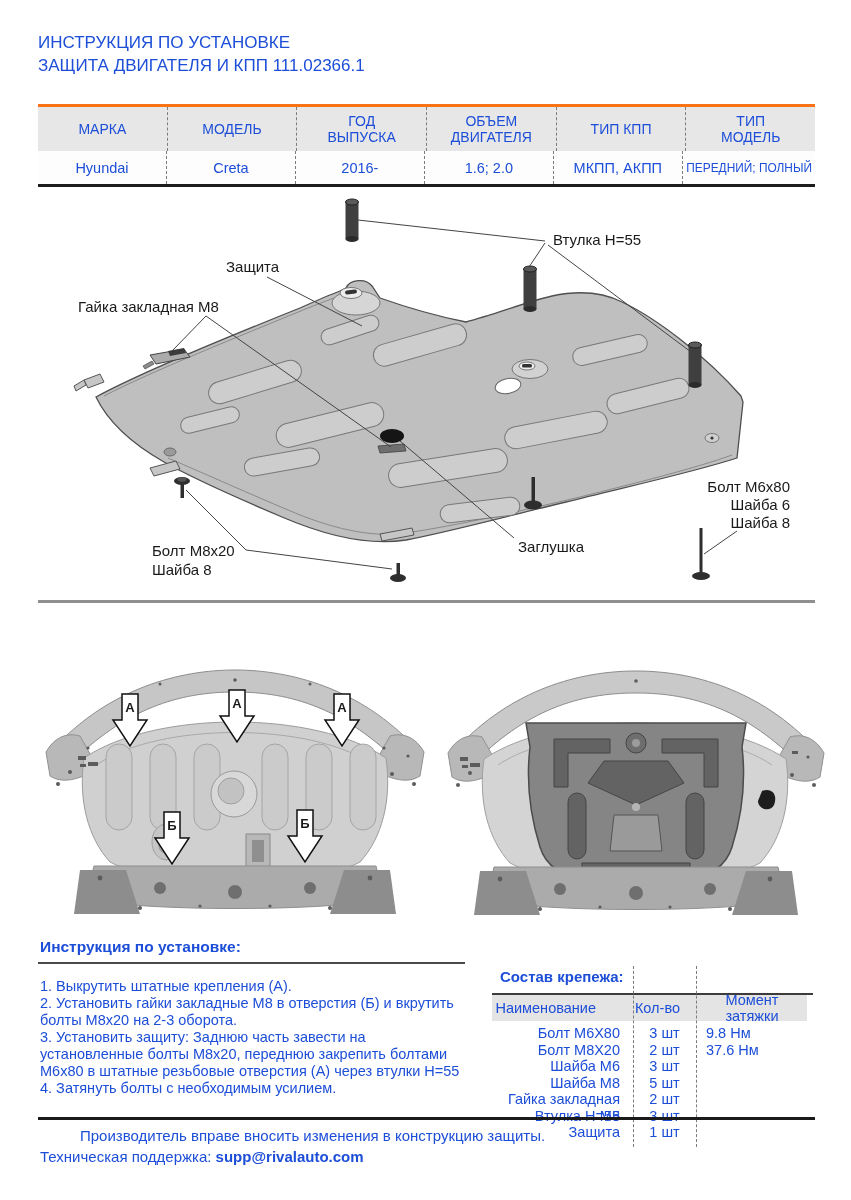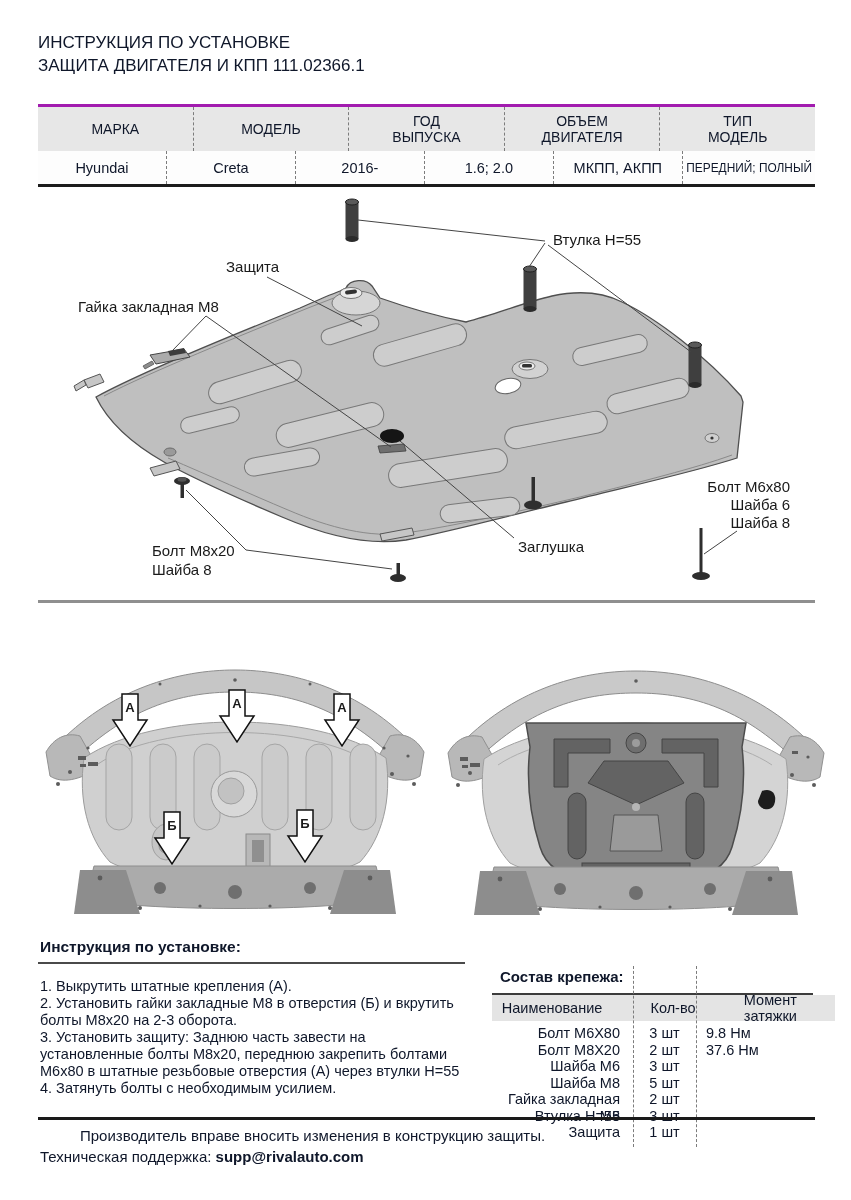--- a/index.html
+++ b/index.html
@@ -1,29 +1,29 @@
 <!DOCTYPE html>
 <html><head>
 <meta charset="utf-8">
 <style>
   * { margin:0; padding:0; box-sizing:border-box; }
   html,body { background:#ffffff; }
   .page {
     position:relative; width:851px; height:1200px; background:#ffffff;
-    font-family:"Liberation Sans", sans-serif; color:#0f172a; overflow:hidden;
+    font-family:"Liberation Sans", sans-serif; color:#1d4ed8; overflow:hidden;
   }
   .abs { position:absolute; }
 
   
   .title-block { left:38px; top:31px; line-height:23px; font-size:17px; }
   .title-line2 { font-weight:normal; }
 
   
   .vtable { left:38px; top:104px; width:777px;
-    border-top:3px solid #a21caf; border-bottom:3px solid #1c1c1c; }
+    border-top:3px solid #f97316; border-bottom:3px solid #1c1c1c; }
   .vrow { display:flex; }
   .vrow.vhead { background:#e7e7e7; height:44px; }
   .vrow.vdata { background:#fdfdfd; height:33px; }
   .vcell { flex:1 1 0; display:flex; align-items:center; justify-content:center;
     text-align:center; border-right:1px dashed #7c7c7c; white-space:pre-line; }
   .vcell:last-child { border-right:none; }
   .vhead .vcell { font-size:14px; line-height:16px; }
   .vdata .vcell { font-size:14.5px; }
   .condensed { font-size:12.5px; transform:scaleX(0.95); white-space:nowrap; }
 
@@ -33,21 +33,21 @@
   
   .instr-heading { left:40px; top:938px; font-size:15.5px; font-weight:bold; }
   .instr-underline { left:38px; top:962px; width:427px; height:2px; background:#4a4a4a; }
   .instr-steps { left:40px; top:978px; width:470px; font-size:14.5px; line-height:17px;
     white-space:pre-line; }
 
   
   .hw { left:492px; top:966px; width:321px; height:182px; }
   .hw-heading { left:8px; top:2px; font-size:15px; font-weight:bold; }
   .hw-topline { left:0; top:27px; width:321px; height:2px; background:#3c3c3c; }
-  .hw-headband { left:0; top:29px; width:343px; height:26px; background:#e4e4e4; display:flex;gap:34px; }
+  .hw-headband { left:0; top:29px; width:315px; height:26px; background:#e4e4e4; display:flex;gap:34px; }
   .hw-headband .hw-col { display:flex; align-items:center; font-size:14.5px; }
   .hw-col-name  { width:141px; justify-content:center; }
   .hw-col-qty   { width:63px;  justify-content:center; }
   .hw-col-torq  { width:117px; padding-left:10px; }
   .hw-dash { top:0; height:181px; border-left:1px dashed #7c7c7c; width:0; }
   .hw-rows { left:0; top:59px; width:321px; }
   .hw-row { display:flex; height:16.5px; font-size:14.5px; line-height:16.5px; }
   .hw-name { width:141px; text-align:right; padding-right:13px; }
   .hw-qty  { width:63px;  text-align:center; }
   .hw-torq { width:117px; padding-left:10px; }
@@ -72,20 +72,21 @@
   </div>
 
   <div class="abs vtable">
     <div class="vrow vhead">
       <div class="vcell">МАРКА</div>
       <div class="vcell">МОДЕЛЬ</div>
       <div class="vcell">ГОД
 ВЫПУСКА</div>
       <div class="vcell">ОБЪЕМ
 ДВИГАТЕЛЯ</div>
+      <div class="vcell">ТИП КПП</div>
       <div class="vcell">ТИП
 МОДЕЛЬ</div>
     </div>
     <div class="vrow vdata">
       <div class="vcell">Hyundai</div>
       <div class="vcell">Creta</div>
       <div class="vcell">2016-</div>
       <div class="vcell">1.6; 2.0</div>
       <div class="vcell">МКПП, АКПП</div>
       <div class="vcell"><span class="condensed">ПЕРЕДНИЙ; ПОЛНЫЙ</span></div>

